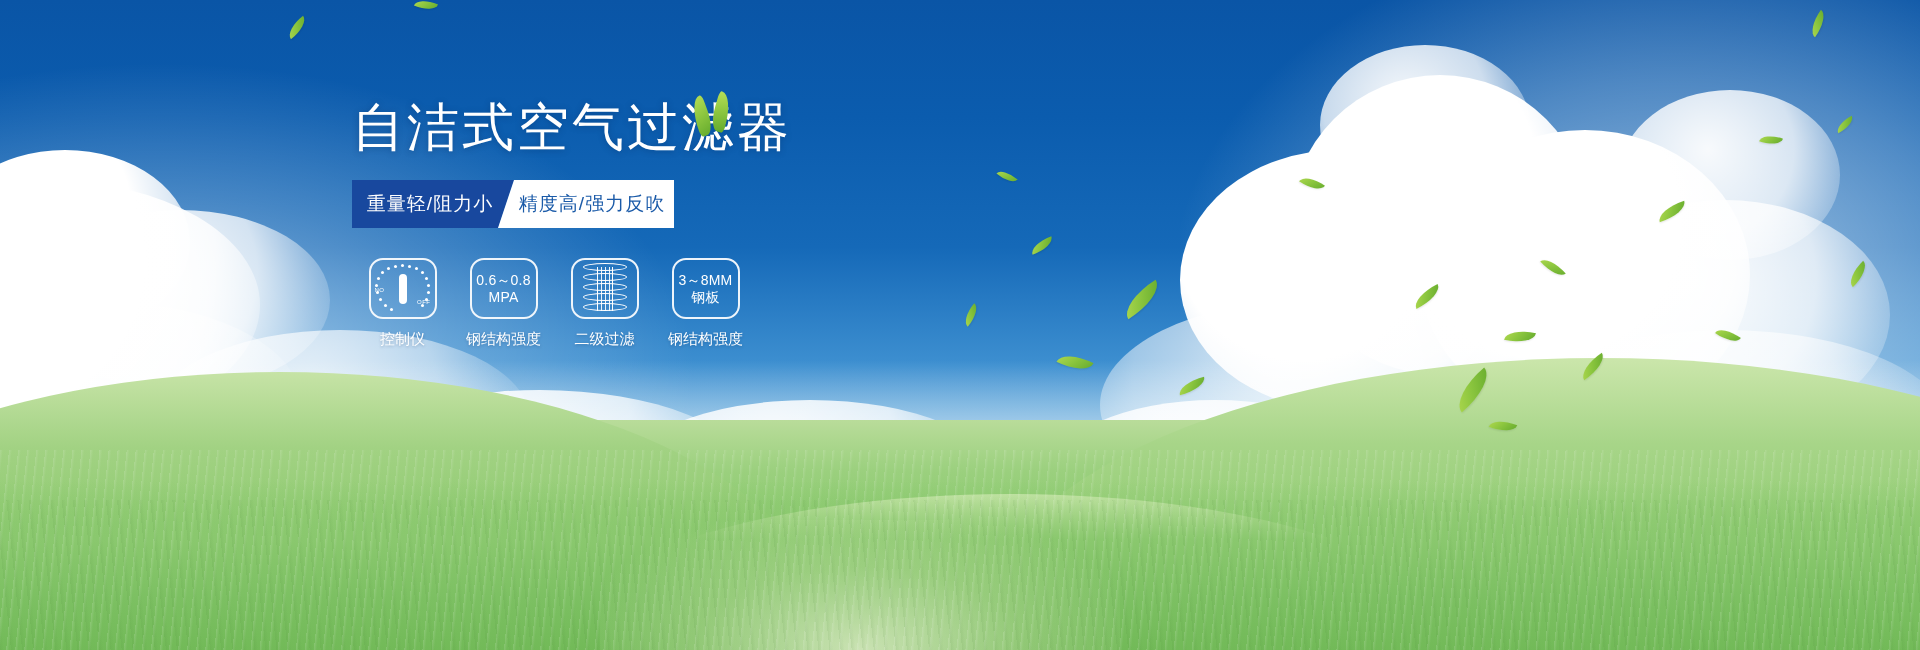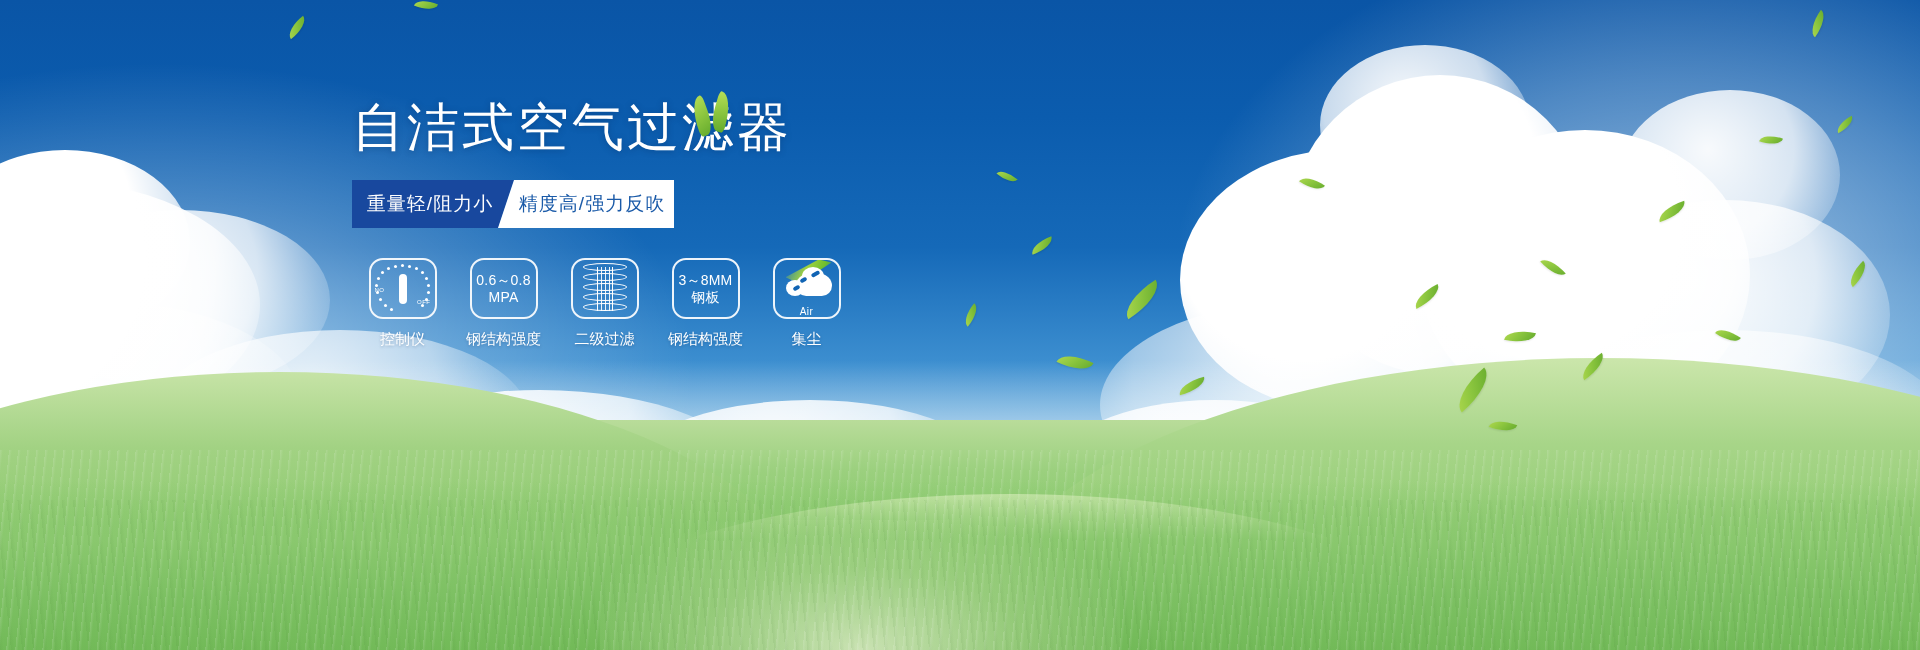--- a/index.html
+++ b/index.html
@@ -347,31 +347,16 @@
       <div class="feature">
         <div class="fbox">
           <div class="txt">
             <div>3～8MM</div>
             <div>钢板</div>
           </div>
         </div>
         <div class="fcap">钢结构强度</div>
       </div>
 
-      <div class="feature">
-        <div class="fbox">
-          <div class="airicon">
-            <div class="streak"></div>
-            <div class="c3"></div>
-            <div class="c2"></div>
-            <div class="c1"></div>
-            <div class="notch n1"></div>
-            <div class="notch n2"></div>
-            <div class="notch n3"></div>
-            <div class="air">Air</div>
-          </div>
-        </div>
-        <div class="fcap">集尘</div>
-      </div>
 
     </div>
   </div>
 </div>
 
 </body></html>

